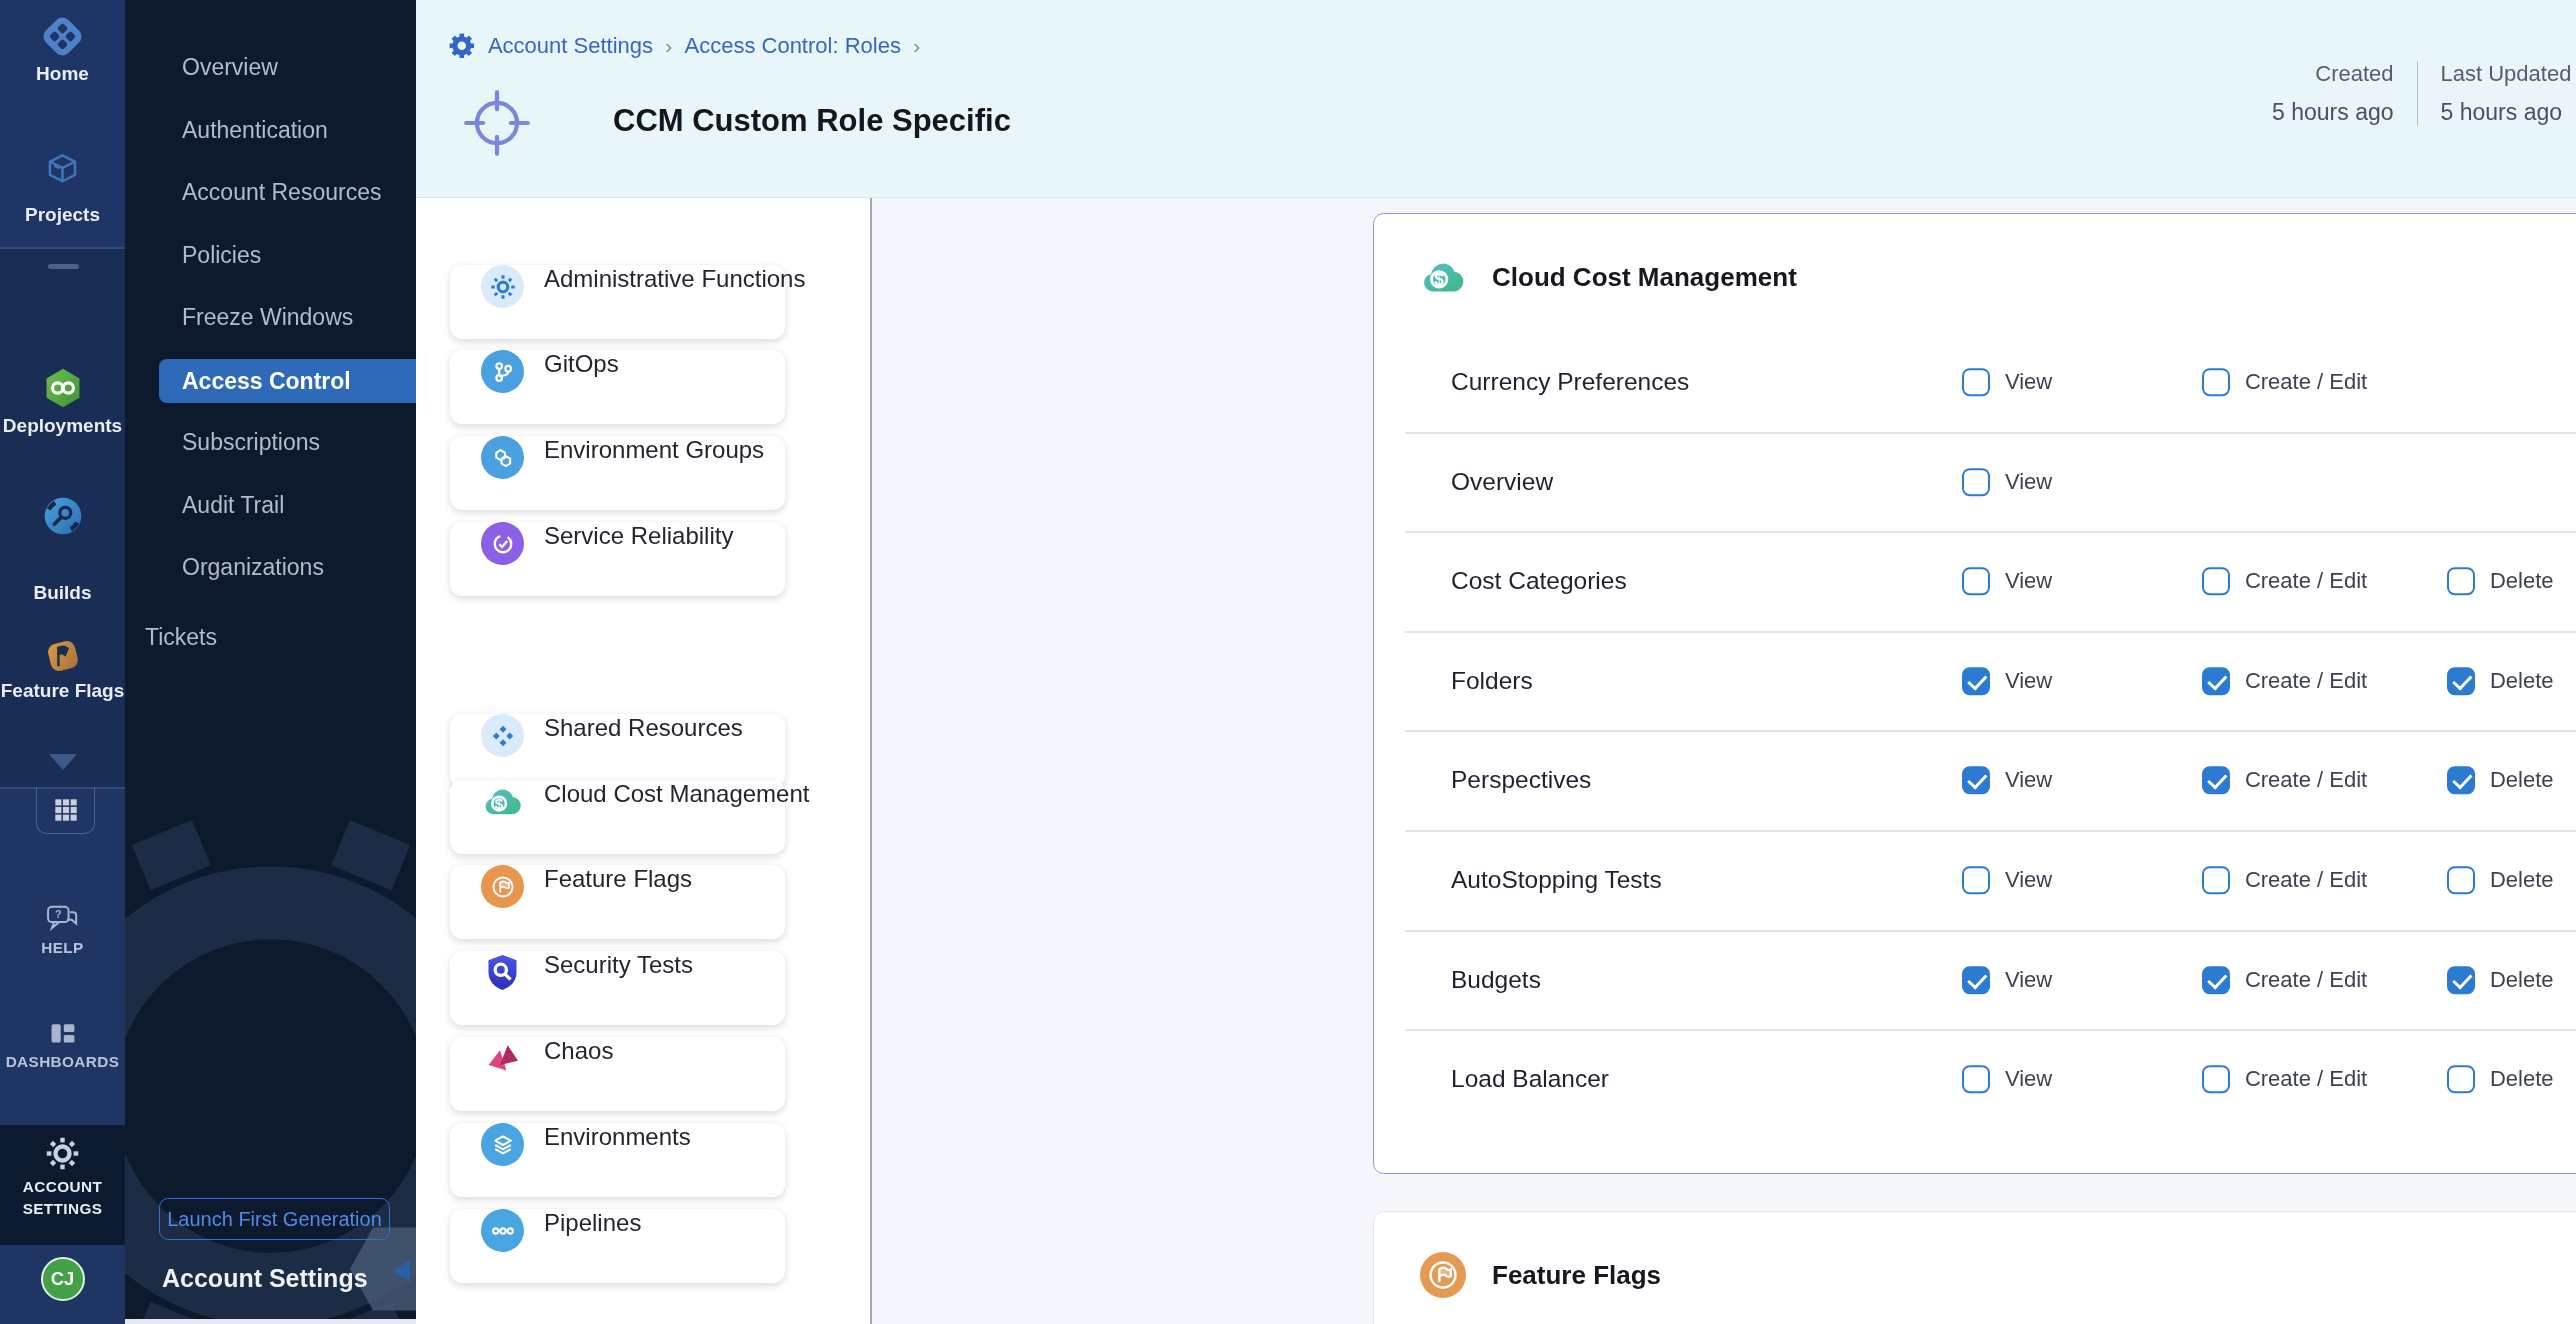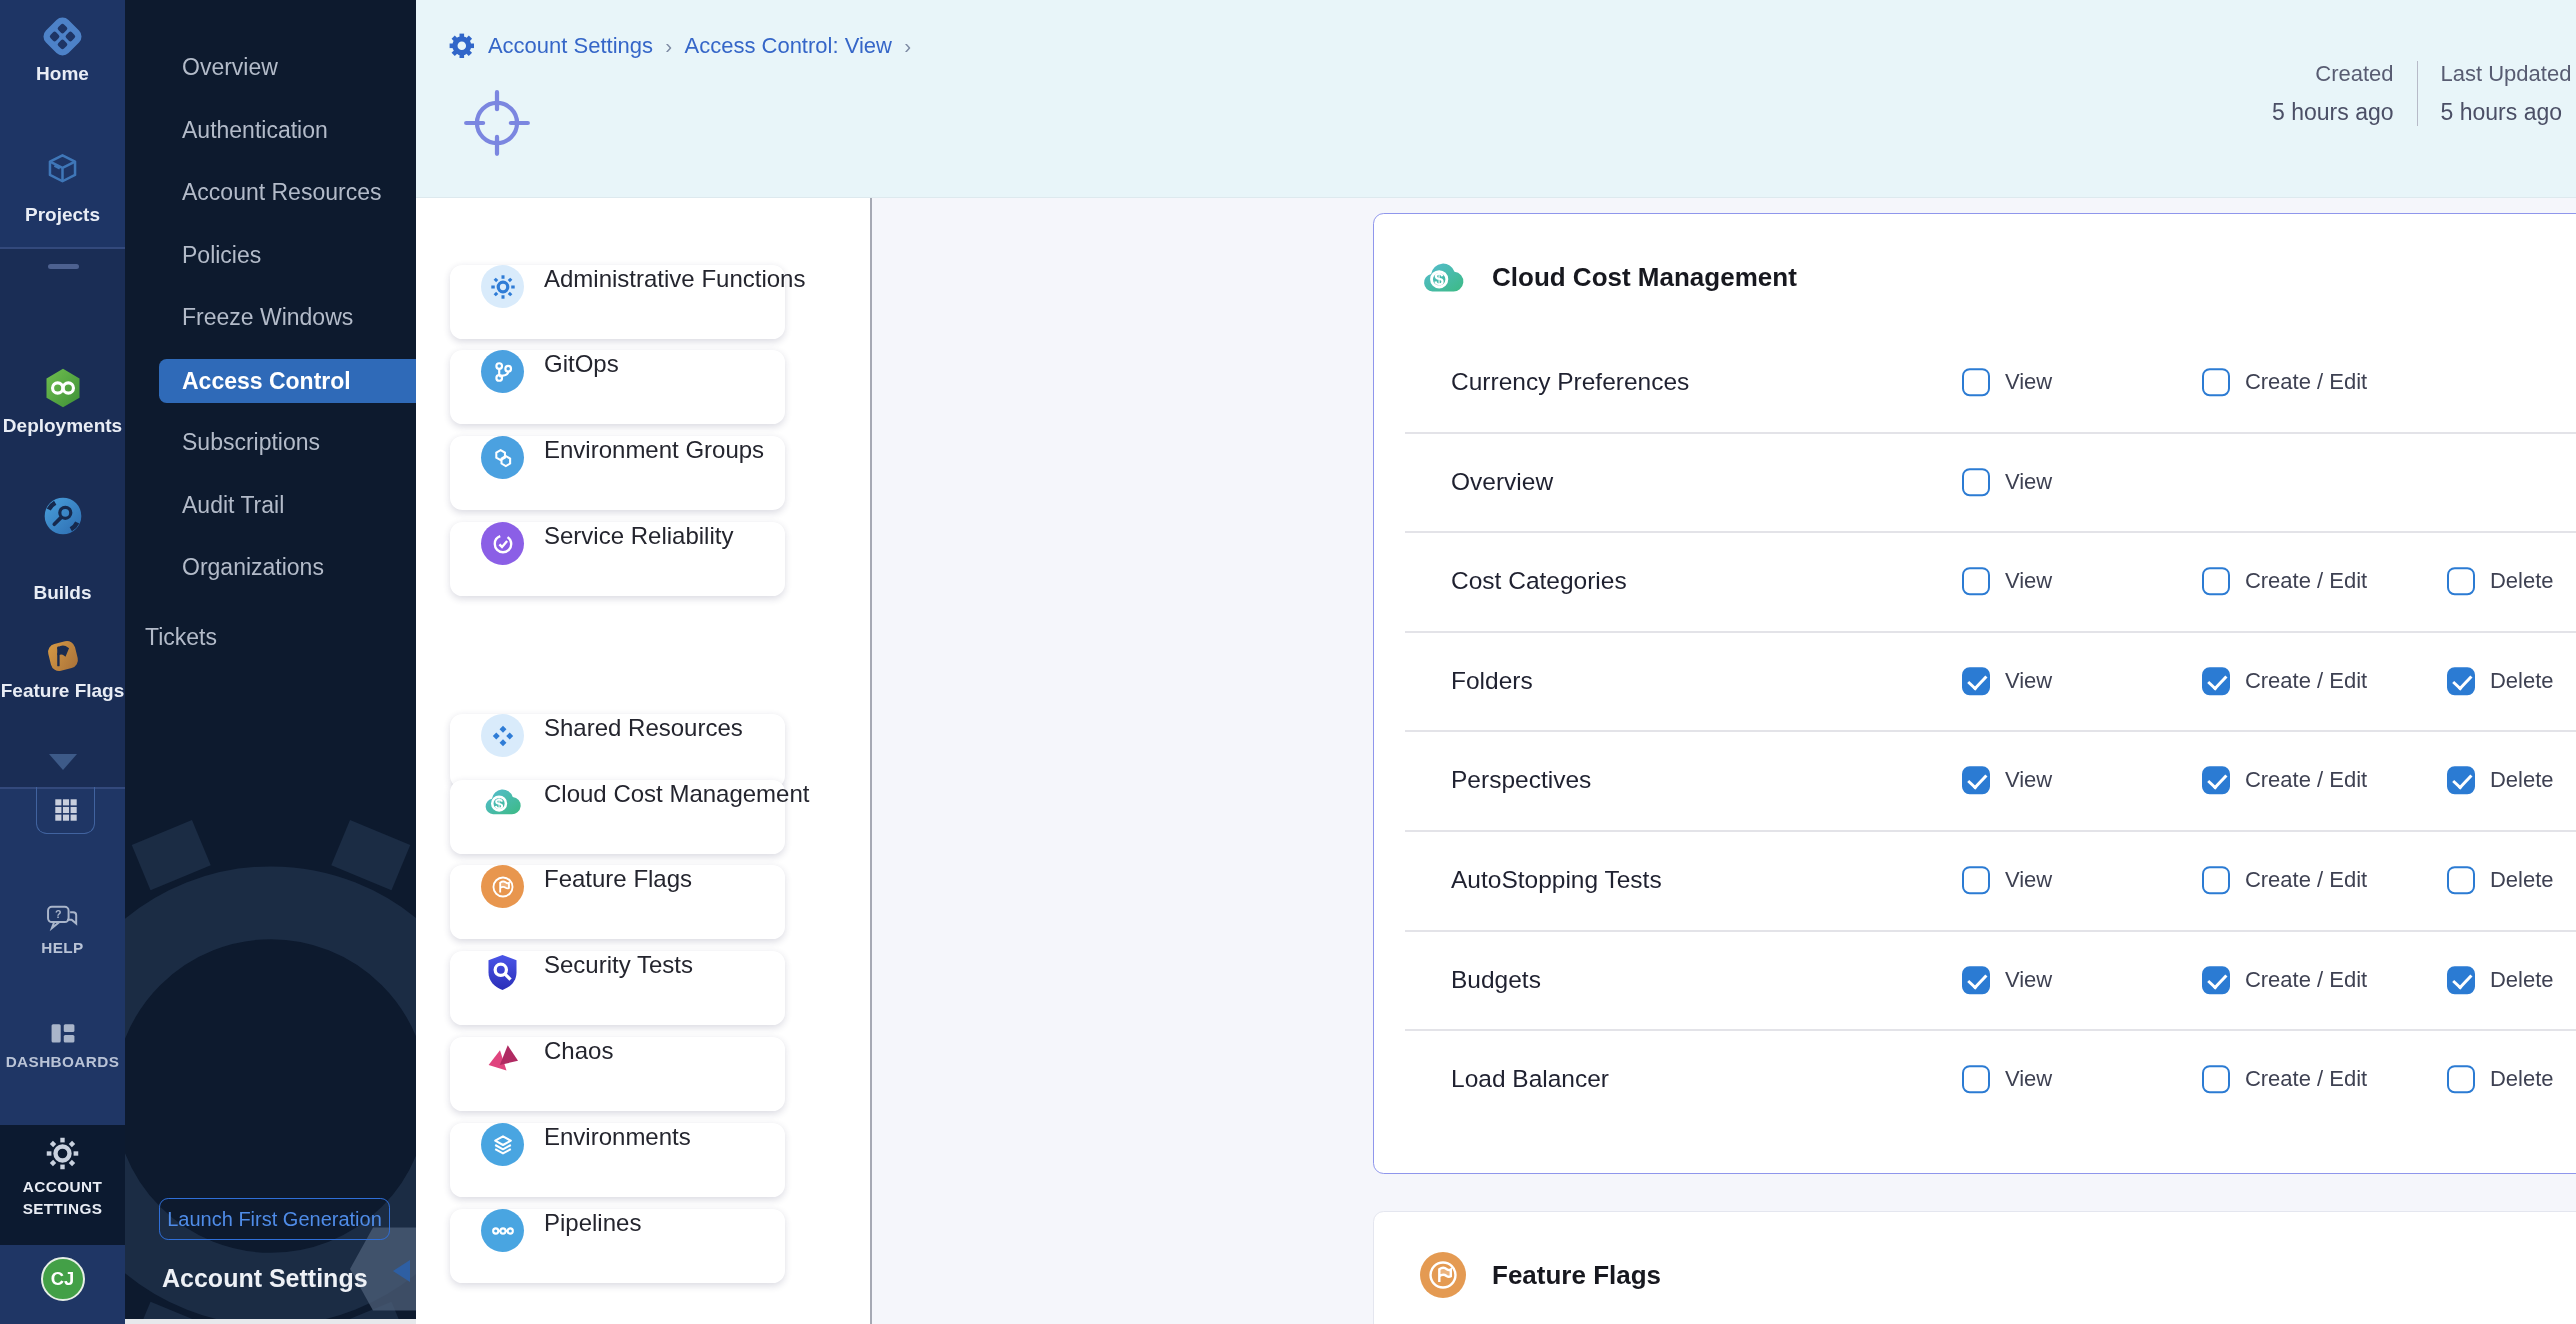--- a/index.html
+++ b/index.html
@@ -317,31 +317,32 @@
               <line x1="6.7682" y1="17.2318" x2="4.505800000000001" y2="19.4942"></line>
               <line x1="4.6" y1="12" x2="1.4000000000000004" y2="12"></line>
               <line x1="6.7682" y1="6.7682" x2="4.505800000000001" y2="4.505800000000001"></line>
             </g>
           </g>
           <circle cx="12" cy="12" r="2.4" fill="#e8f5f9"></circle>
         </svg>
       </span>
     <a class="crumb-link">Account Settings</a>
     <span class="crumb-sep">›</span>
-    <a class="crumb-link">Access Control: View</a>
+    <a class="crumb-link">Access Control: Roles</a>
     <span class="crumb-sep">›</span>
   </div>
   <span class="target-icon">
       <svg viewBox="0 0 96 96">
         <g fill="none" stroke="#7b86e0" stroke-width="5.5" stroke-linecap="round">
           <circle cx="48" cy="48" r="26"></circle>
           <path d="M48 8v22M48 66v22M8 48h22M66 48h22"></path>
         </g>
       </svg>
     </span>
+  <h1 class="page-title" style="margin:0">CCM Custom Role Specific</h1>
   <div class="meta">
     <div class="meta-col c1">
       <span class="meta-label">Created</span>
       <span class="meta-value">5 hours ago</span>
     </div>
     <div class="meta-col c2">
       <span class="meta-label">Last Updated</span>
       <span class="meta-value">5 hours ago</span>
     </div>
   </div>

